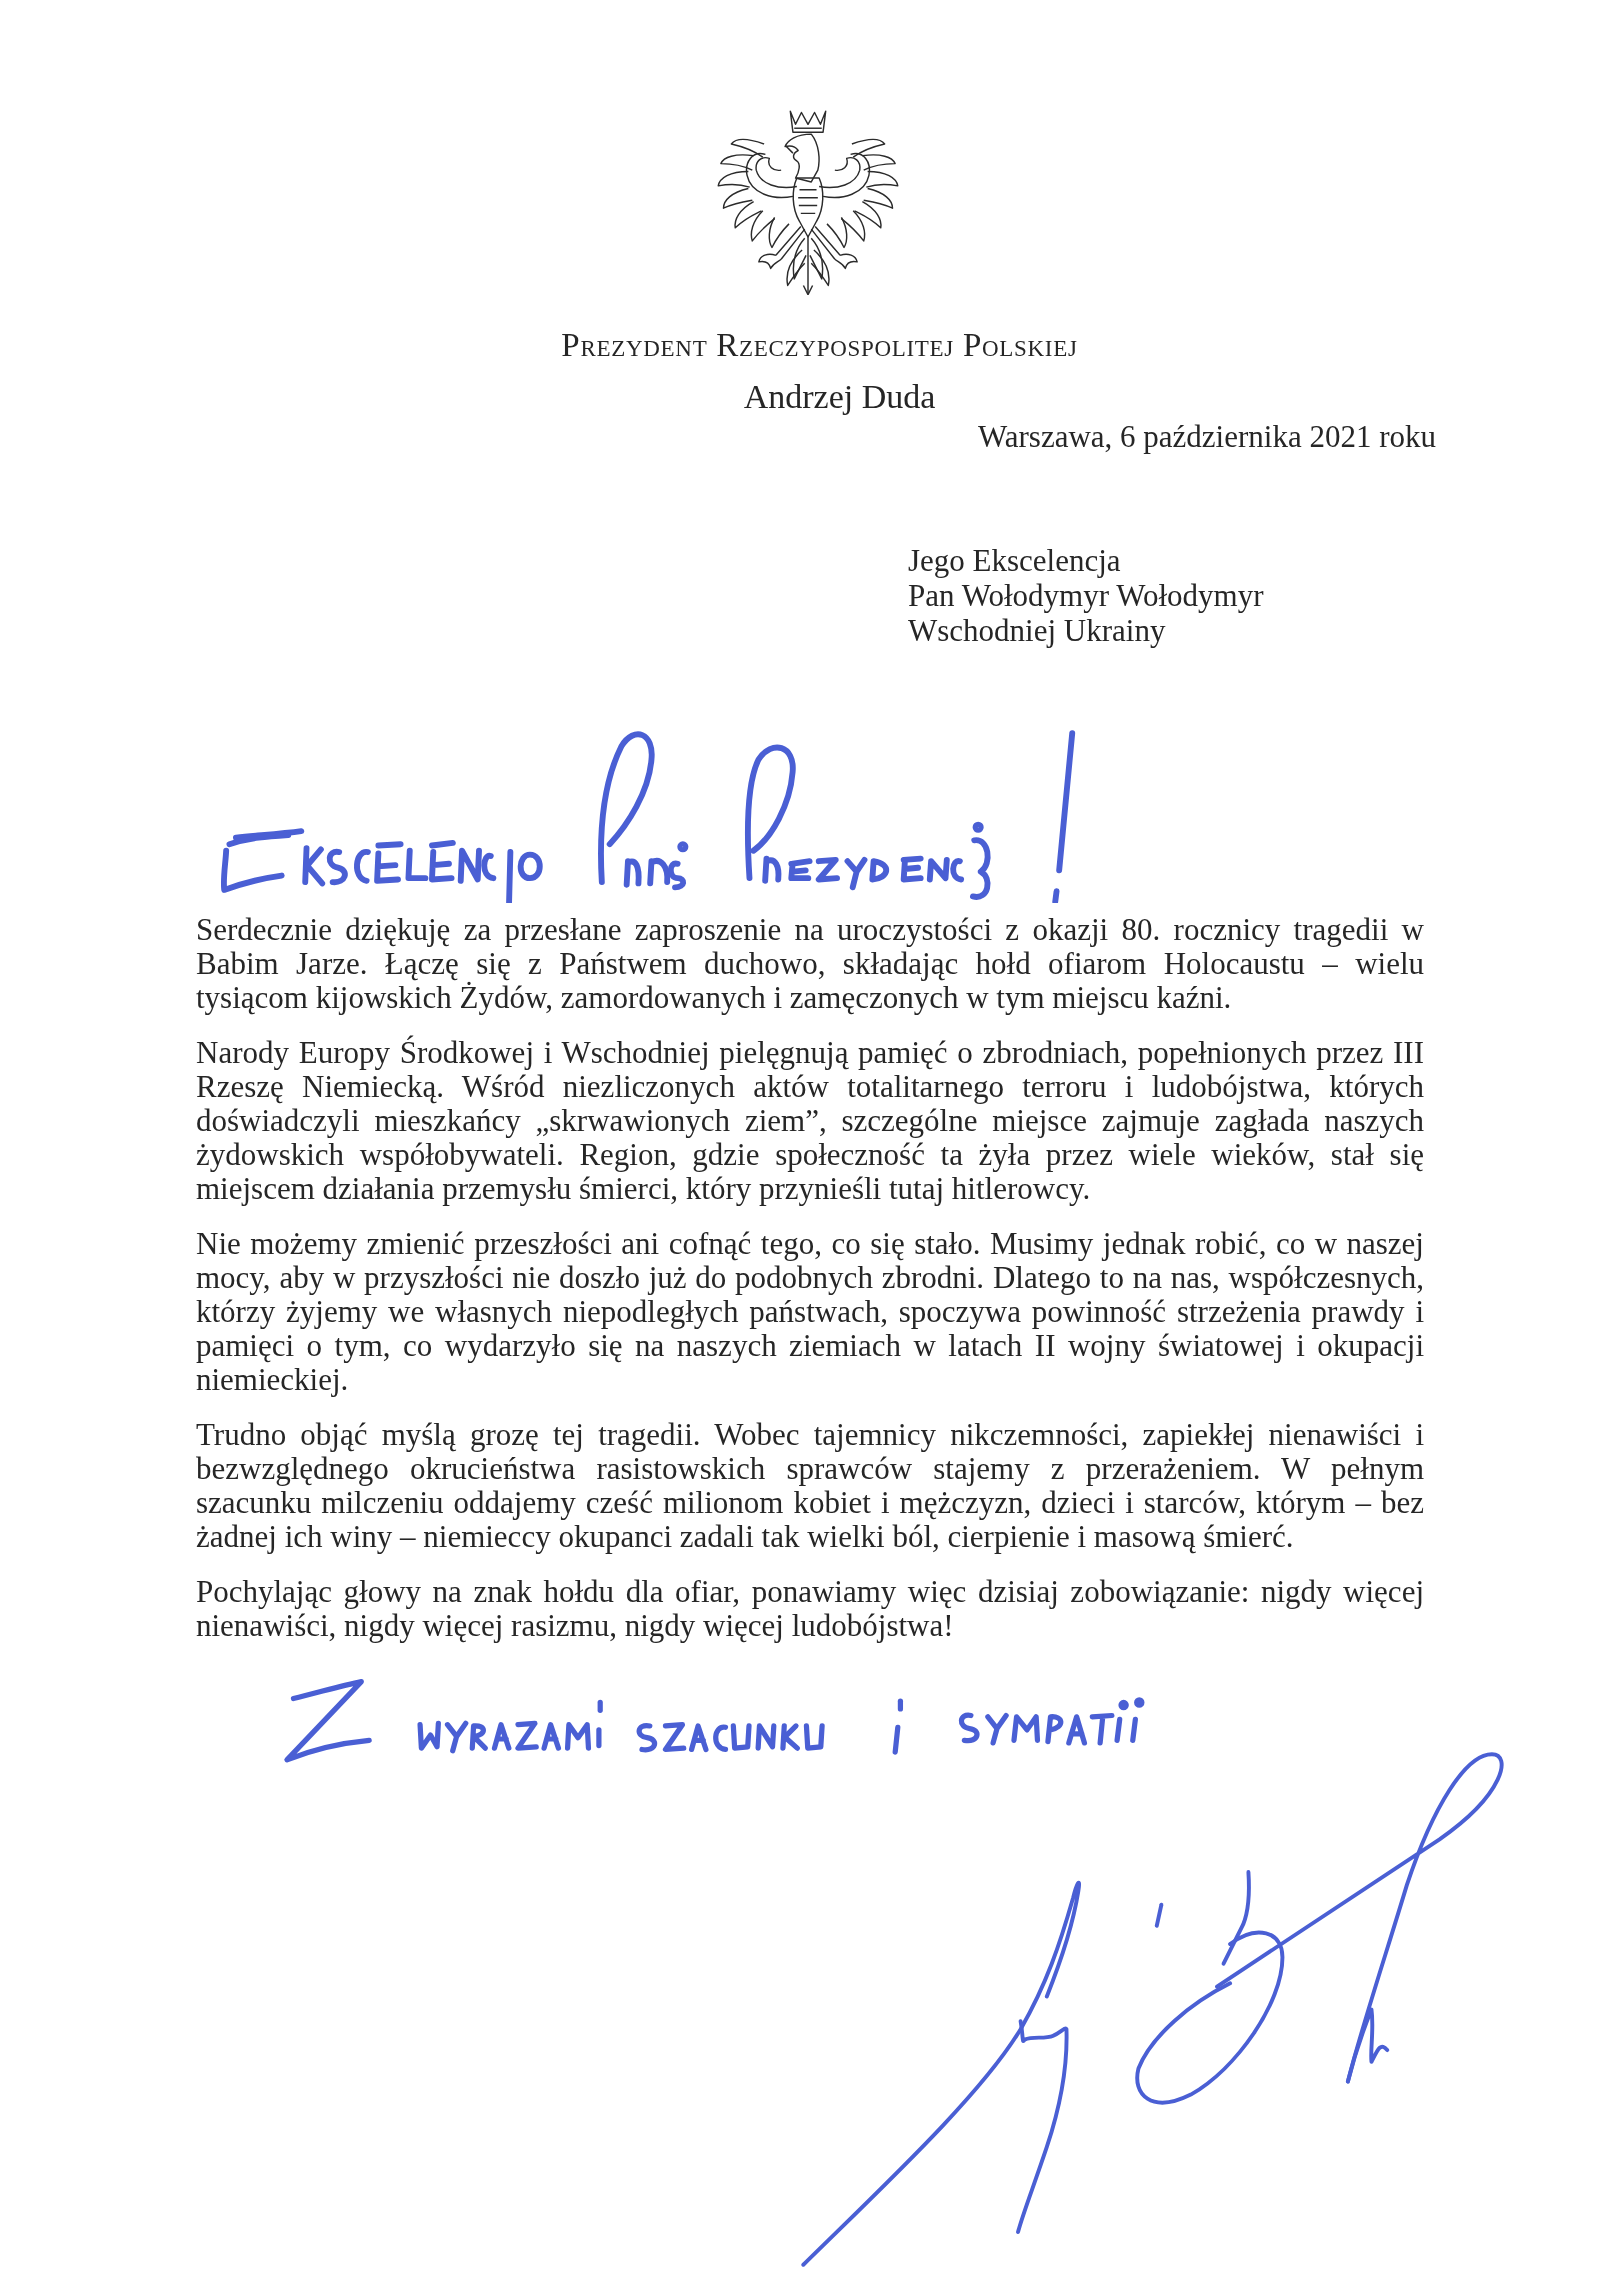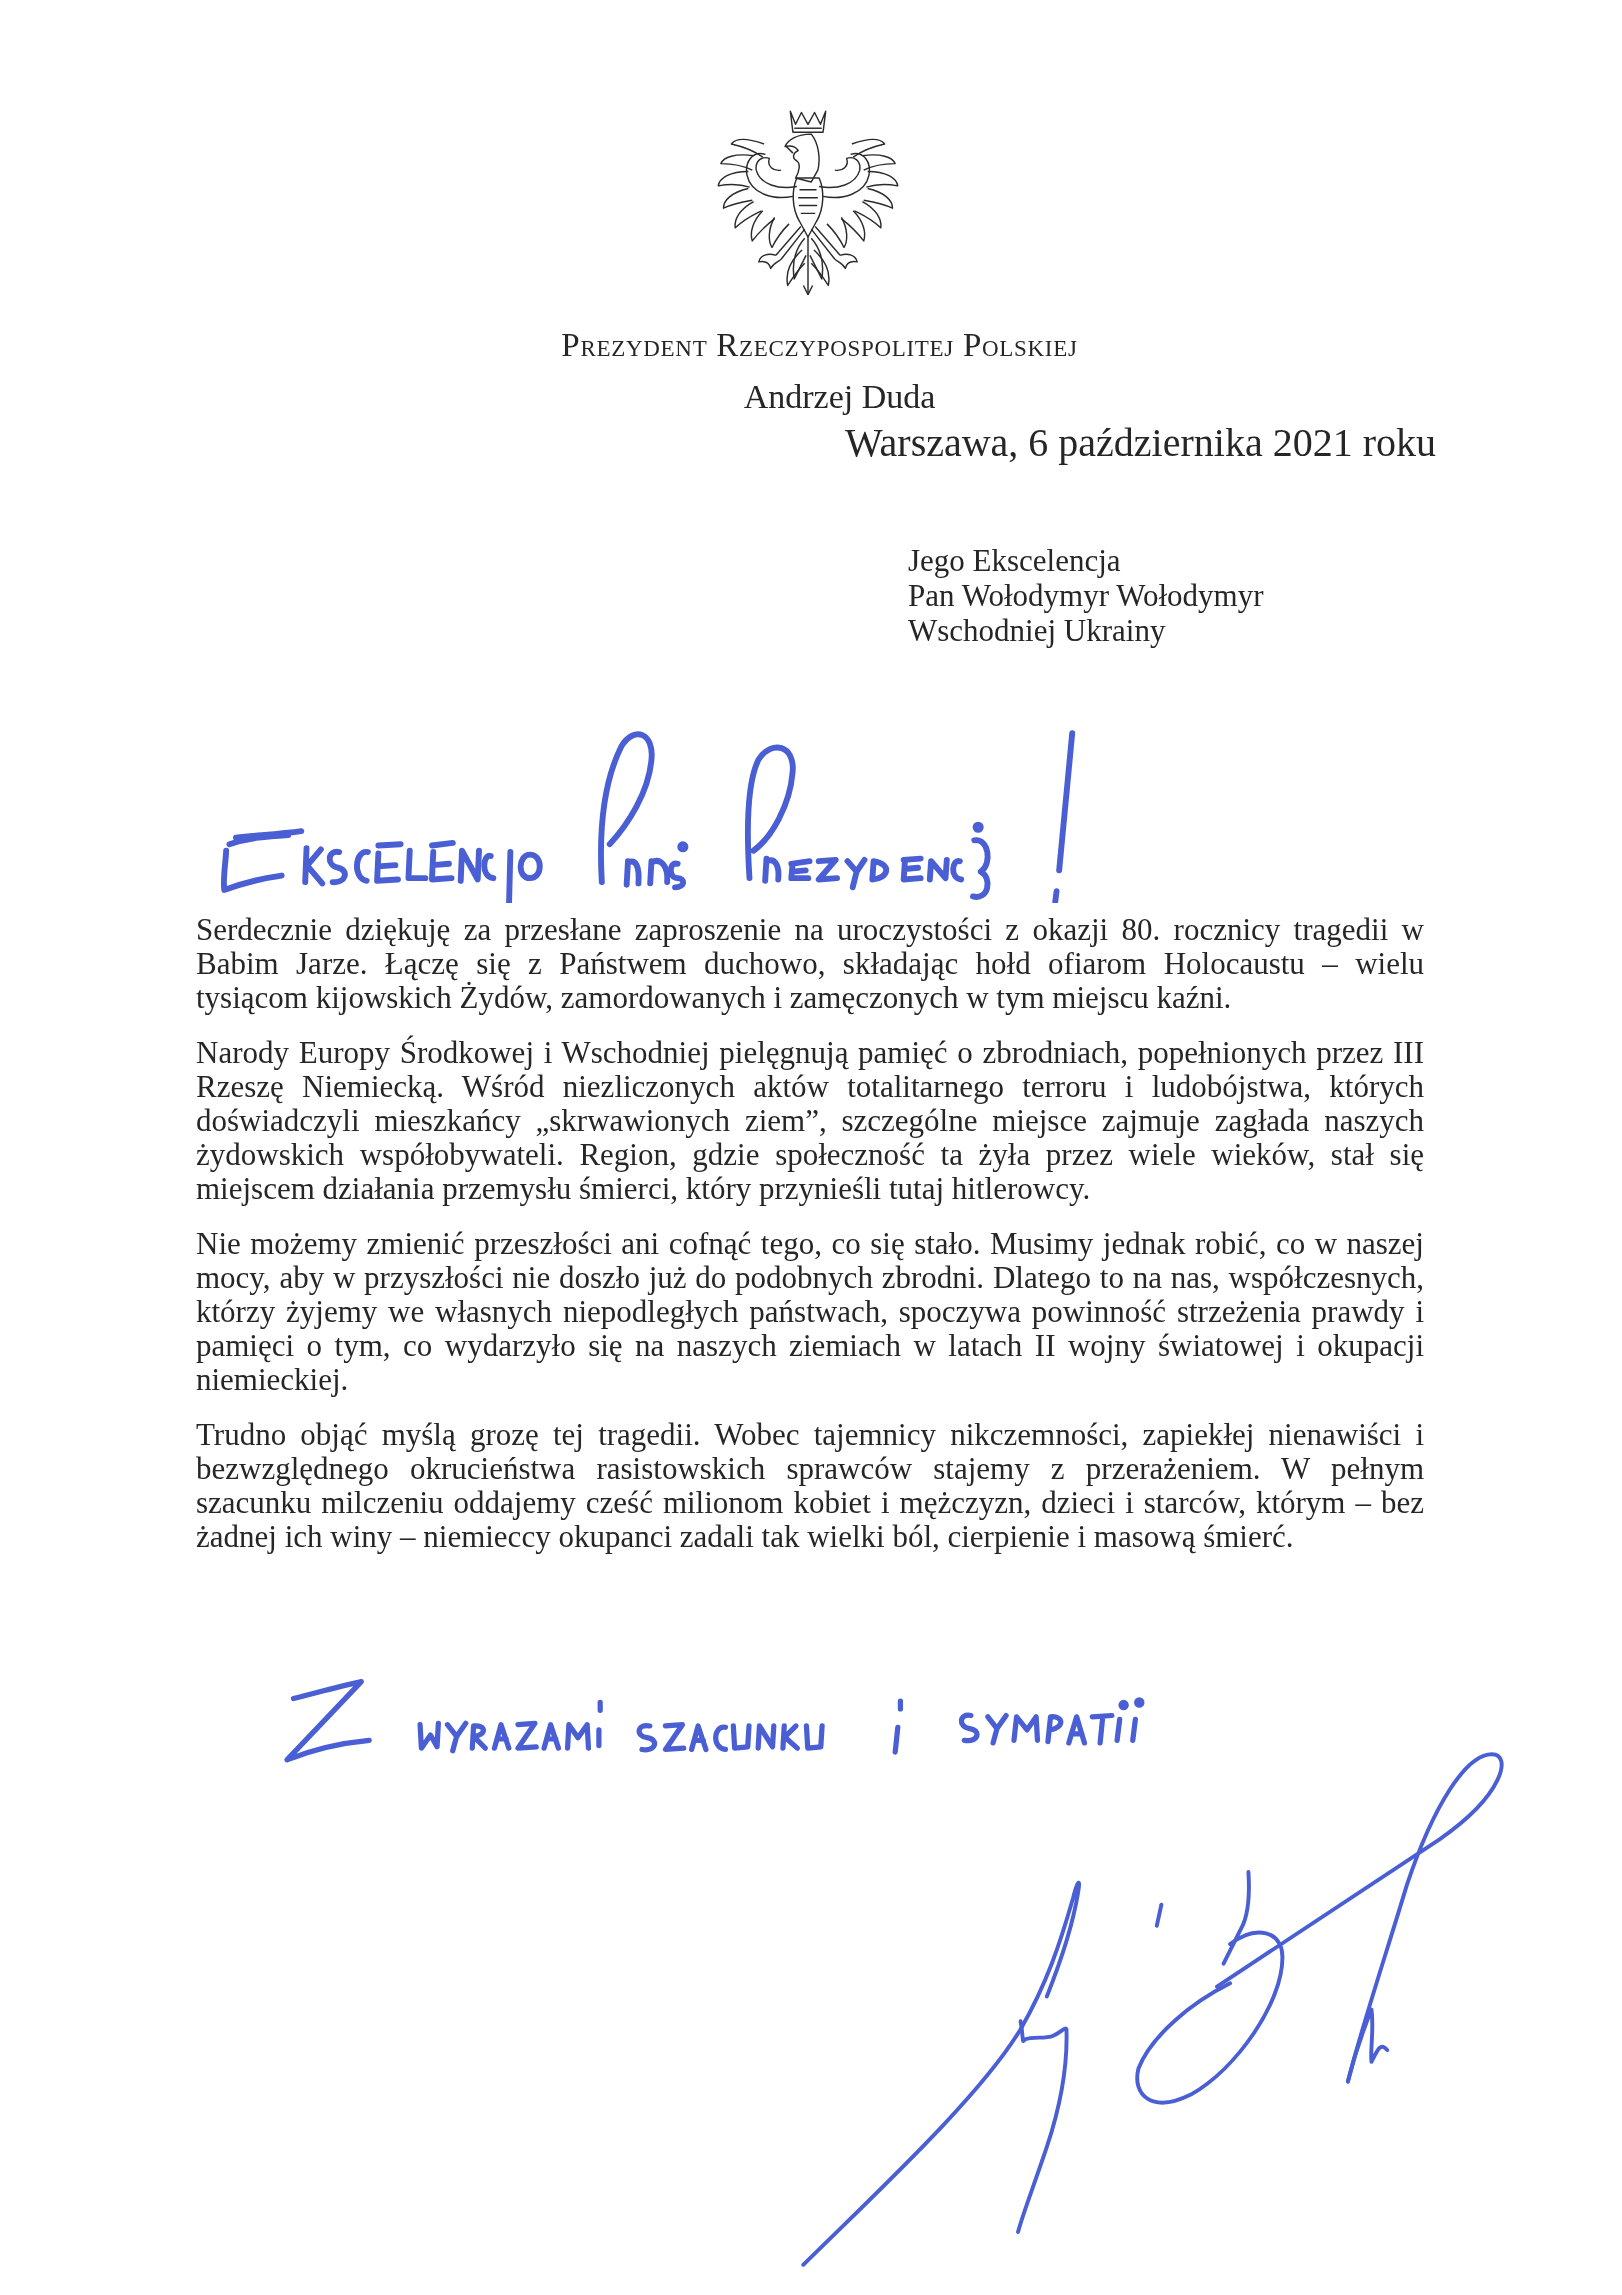--- a/index.html
+++ b/index.html
@@ -4,21 +4,21 @@
 <style>
   html, body { margin: 0; padding: 0; background: #ffffff; }
   body { width: 1623px; height: 2295px; position: relative; overflow: hidden;
          font-family: "Liberation Serif", "DejaVu Serif", serif; color: #262626; }
   .abs { position: absolute; }
   #eagle { left: 713px; top: 98px; width: 190px; height: 200px; }
   #office-title { left: 0; width: 1623px; top: 327px; text-align: center; font-size: 33px;
                   font-variant: small-caps; letter-spacing: 0.7px; padding-left: 0; }
   #office-title span { display: inline-block; margin-left: 16px; }
   #president-name { left: 0; width: 1623px; top: 378px; text-align: center; font-size: 34px; padding-left: 28px; }
-  #place-date { right: 187px; top: 419px; font-size: 40px; white-space: nowrap; }
+  #place-date { right: 187px; top: 419px; font-size: 31px; white-space: nowrap; }
   #addressee { left: 872px; top: 543px; font-size: 31px; line-height: 35px; }
   #addressee div { white-space: nowrap; margin-left: 36px; }
   #salutation { left: 209px; top: 707px; width: 949px; height: 196px; }
   #body { left: 196px; top: 913px; width: 1228px; font-size: 31px; line-height: 34px; text-align: justify; }
   #body p { margin: 0 0 21px 0; }
   #closing { left: 275px; top: 1662px; width: 995px; height: 124px; }
   #signature { left: 785px; top: 1728px; width: 720px; height: 563px; }
   .ink { fill: none; stroke: #4a5fd4; stroke-linecap: round; stroke-linejoin: round; }
 </style>
 </head>
@@ -124,20 +124,21 @@
     <path d="M1320 40 L1300 250"></path>
     <path d="M1296 282 L1294 298"></path>
   </g>
 </svg>
 
 <div id="body" class="abs">
   <p>Serdecznie dziękuję za przesłane zaproszenie na uroczystości z okazji 80. rocznicy tragedii w Babim Jarze. Łączę się z Państwem duchowo, składając hołd ofiarom Holocaustu – wielu tysiącom kijowskich Żydów, zamordowanych i zamęczonych w tym miejscu kaźni.</p>
   <p>Narody Europy Środkowej i Wschodniej pielęgnują pamięć o zbrodniach, popełnionych przez III Rzeszę Niemiecką. Wśród niezliczonych aktów totalitarnego terroru i ludobójstwa, których doświadczyli mieszkańcy „skrwawionych ziem”, szczególne miejsce zajmuje zagłada naszych żydowskich współobywateli. Region, gdzie społeczność ta żyła przez wiele wieków, stał się miejscem działania przemysłu śmierci, który przynieśli tutaj hitlerowcy.</p>
   <p>Nie możemy zmienić przeszłości ani cofnąć tego, co się stało. Musimy jednak robić, co w naszej mocy, aby w przyszłości nie doszło już do podobnych zbrodni. Dlatego to na nas, współczesnych, którzy żyjemy we własnych niepodległych państwach, spoczywa powinność strzeżenia prawdy i pamięci o tym, co wydarzyło się na naszych ziemiach w latach II wojny światowej i okupacji niemieckiej.</p>
   <p>Trudno objąć myślą grozę tej tragedii. Wobec tajemnicy nikczemności, zapiekłej nienawiści i bezwzględnego okrucieństwa rasistowskich sprawców stajemy z przerażeniem. W pełnym szacunku milczeniu oddajemy cześć milionom kobiet i mężczyzn, dzieci i starców, którym – bez żadnej ich winy – niemieccy okupanci zadali tak wielki ból, cierpienie i masową śmierć.</p>
+  <p>Pochylając głowy na znak hołdu dla ofiar, ponawiamy więc dzisiaj zobowiązanie: nigdy więcej nienawiści, nigdy więcej rasizmu, nigdy więcej ludobójstwa!</p>
 </div>
 
 <svg id="closing" class="abs" viewBox="0 0 1520 190">
   <title>Z wyrazami szacunku i sympatii</title>
   <g class="ink" stroke-width="8">
 
     <path d="M26 56 C60 48 100 36 130 30 L16 150 C60 132 100 124 142 120"></path>
 
     <path d="M220 96 L222 132 L236 112 L246 130 L248 94"></path>
     <path d="M262 96 L276 114 L290 94 M276 114 L270 136"></path>

